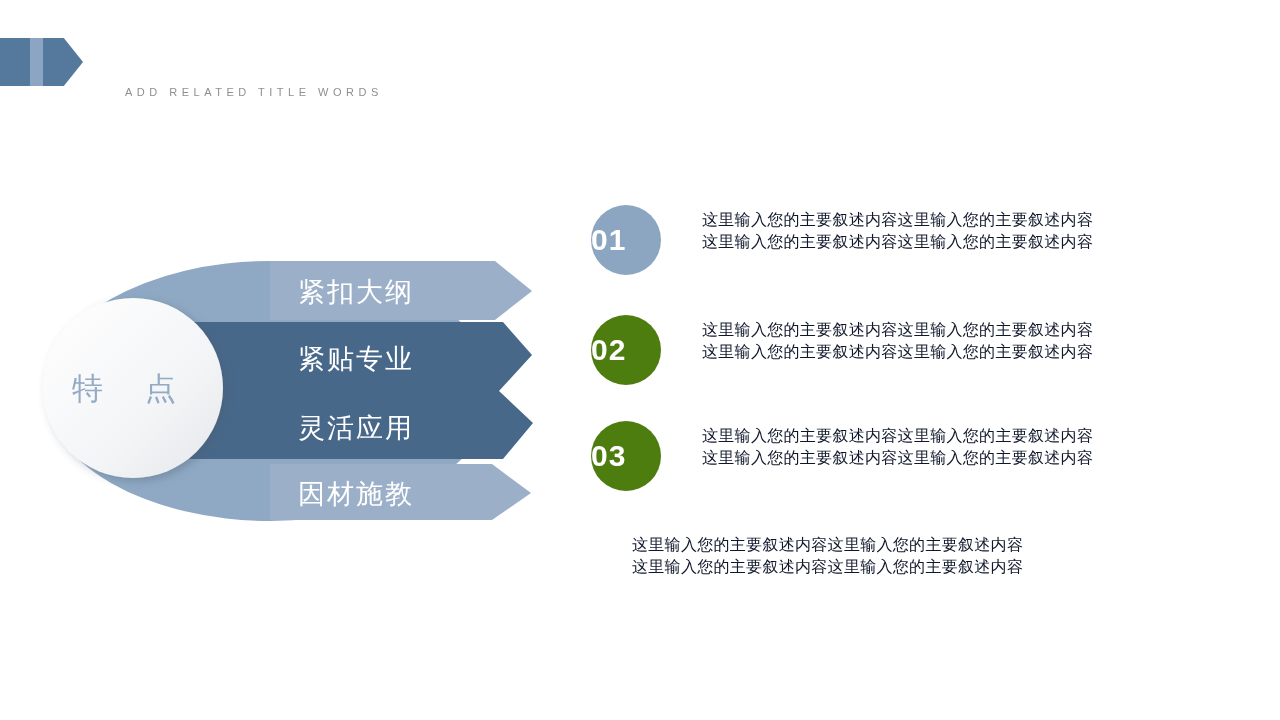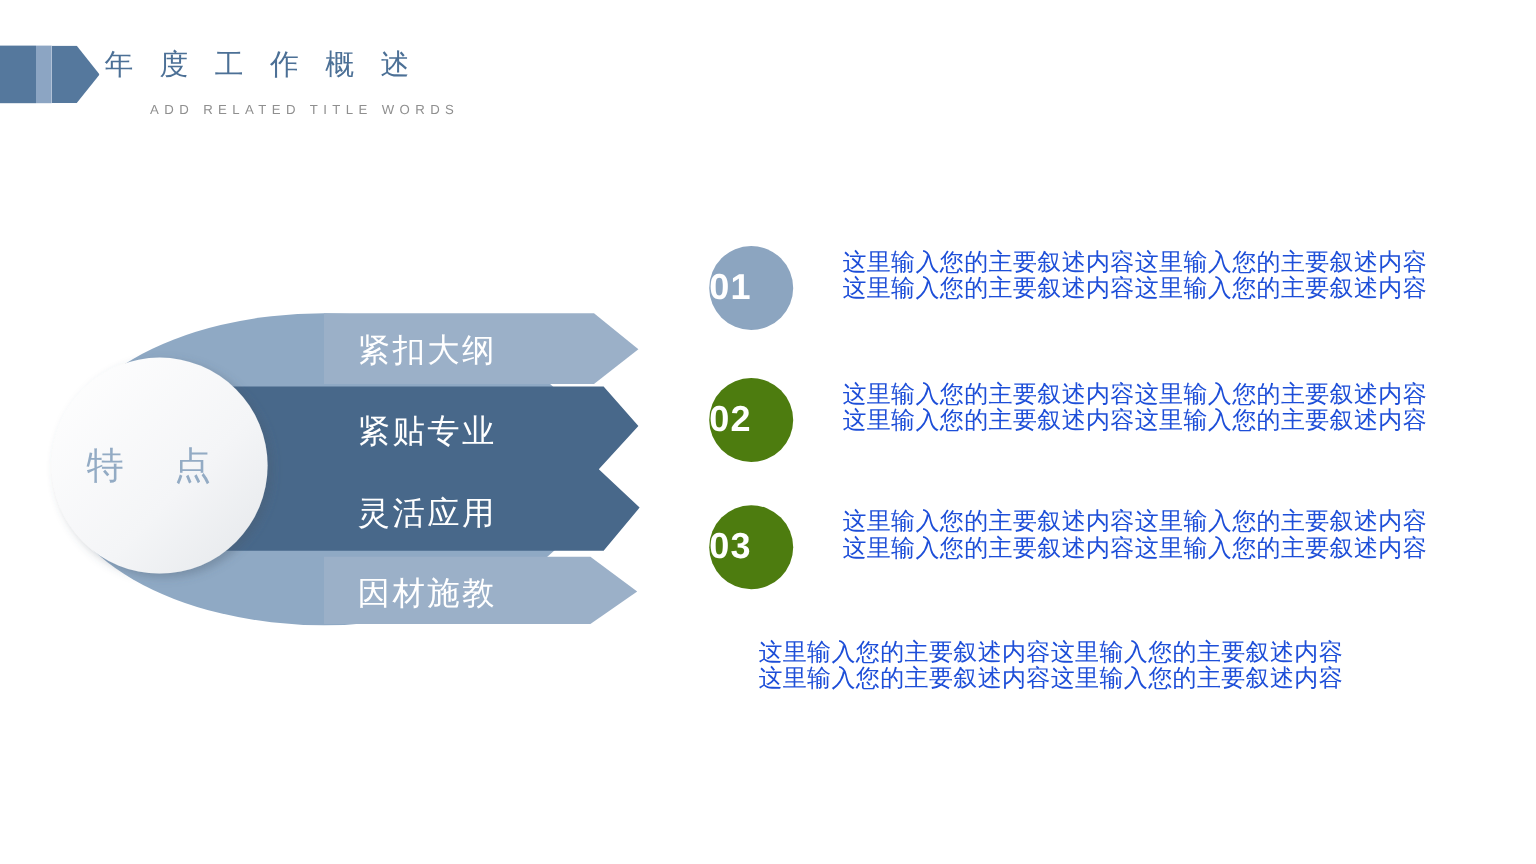--- a/index.html
+++ b/index.html
@@ -68,36 +68,35 @@
     font-size: 30px; font-weight: bold;
     line-height: 70px; text-align: left;
     letter-spacing: 1px;
   }
   .tone-light { background: #8CA5C0; }
   .tone-dark  { background: #4d7c0f; }
   .point-text {
     margin-left: 41px;
     padding-top: 4px;
     width: 400px;
-    font-size: 20px;
+    font-size: 16px;
     line-height: 21.5px;
     letter-spacing: 0.3px;
-    color: #1d4ed8;
+    color: #0f172a;
     white-space: nowrap;
   }
 </style>
 </head>
 <body>
 
 <div class="slide">
 
   <div class="deco-dark-block"></div>
   <div class="deco-light-block"></div>
   <div class="deco-arrow"></div>
-  <div class="page-title">年度工作概述</div>
   <div class="page-subtitle">ADD RELATED TITLE WORDS</div>
 
   <svg class="feature-graphic" viewBox="0 250 600 290" width="600" height="290" xmlns="http://www.w3.org/2000/svg">
     <defs>
       <linearGradient id="circGrad" x1="0" y1="0" x2="1" y2="1">
         <stop offset="0" stop-color="#ffffff"></stop>
         <stop offset="0.6" stop-color="#f4f5f7"></stop>
         <stop offset="1" stop-color="#e4e7ea"></stop>
       </linearGradient>
       <filter id="circShadow" x="-25%" y="-25%" width="150%" height="150%">

